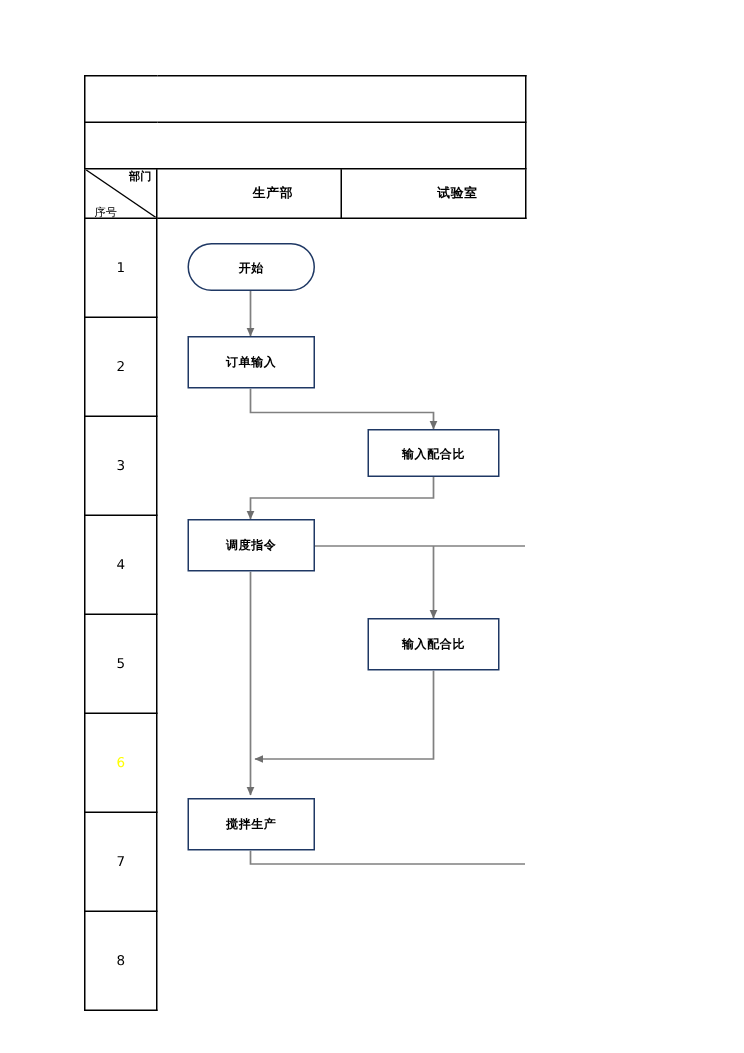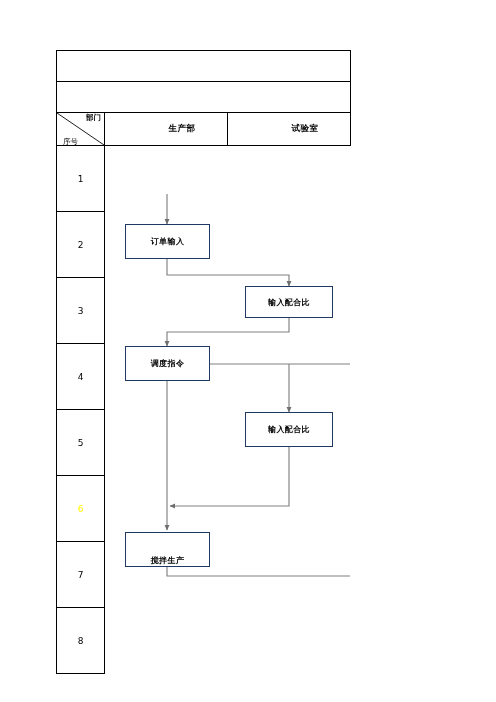--- a/index.html
+++ b/index.html
@@ -245,34 +245,37 @@
       <path d="M289,364 L289,412" marker-end="url(#arrow)"></path>
 
       <path d="M167,381 L167,530" marker-end="url(#arrow)"></path>
 
       <path d="M289,447 L289,506 L170,506" marker-end="url(#arrowL)"></path>
 
       <path d="M167,567 L167,576 L350,576"></path>
     </g>
   </svg>
 
+  <div class="node terminator" style="left:125px; top:162px; width:85px; height:32px;">
+    <span>开始</span>
+  </div>
 
   <div class="node" style="left:245px; top:286px; width:88px; height:32px;">
     <span>输入配合比</span>
   </div>
 
   <div class="node" style="left:125px; top:224px; width:85px; height:35px;">
     <span>订单输入</span>
   </div>
 
   <div class="node" style="left:125px; top:346px; width:85px; height:35px;align-items:center;">
     <span>调度指令</span>
   </div>
 
   <div class="node" style="left:245px; top:412px; width:88px; height:35px;">
     <span>输入配合比</span>
   </div>
 
-  <div class="node" style="left:125px; top:532px; width:85px; height:35px;align-items:flex-end;">
+  <div class="node" style="left:125px; top:532px; width:85px; height:35px;">
     <span>搅拌生产</span>
   </div>
 
 </div>
 
 </body></html>

